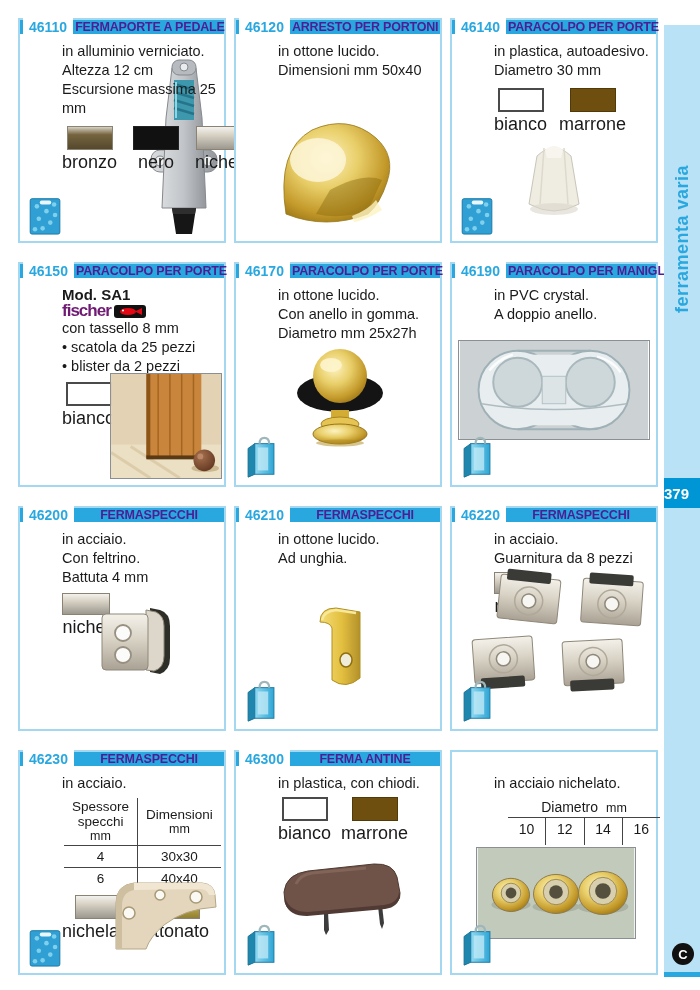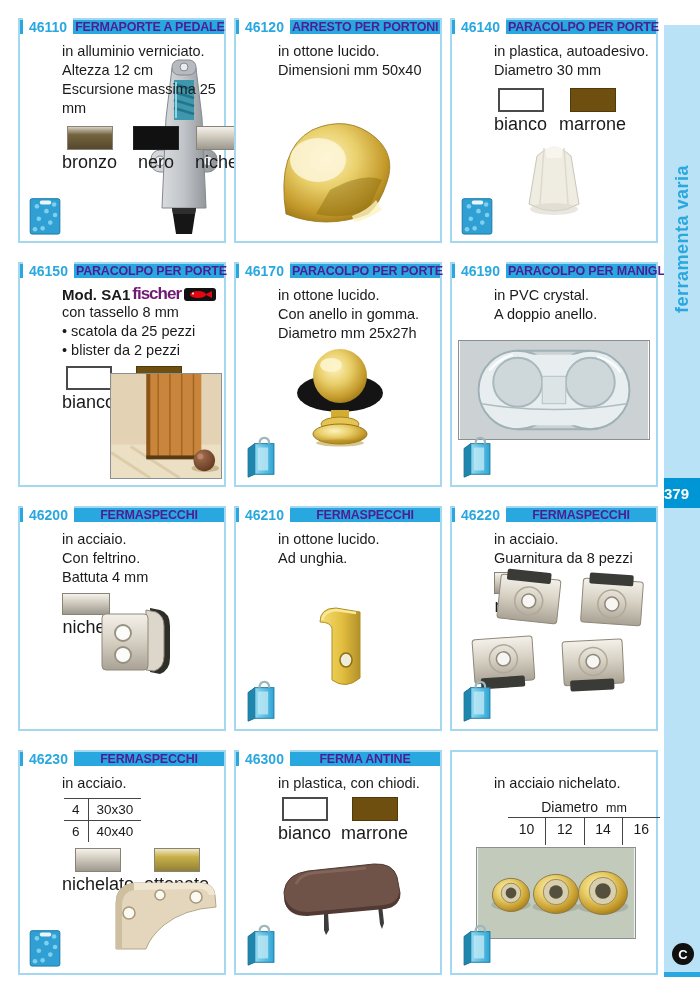--- a/index.html
+++ b/index.html
@@ -23,21 +23,21 @@
     background:#fff; color:#29a8e0; font-weight:bold; font-size:14px;
     padding:1px 6px; margin-left:3px; line-height:16px;
   }
   .title {
     flex:1; text-align:center; color:#4c1d95; font-weight:bold; font-size:12.5px;
     letter-spacing:-0.2px; white-space:nowrap; padding:0 2px;
   }
   .body { position:absolute; top:22px; left:8px; right:4px;margin-left:34px; }
   .line { font-size:14.5px; line-height:19px; }
   .model { font-weight:bold; font-size:15px; }
-  .toprow { display:flex; justify-content:space-between; align-items:flex-start; padding-right:4px; }
+  .toprow { display:flex; justify-content:space-between; align-items:flex-start; padding-right:4px;flex-direction:column; }
   .fischer { display:flex; align-items:center; gap:3px; }
   .fischer .brand { color:#701a75; font-weight:bold; font-size:17px; letter-spacing:-1px; line-height:16px; }
   .fishbox { width:32px; height:13px; background:#111; border-radius:3px; display:flex; align-items:center; justify-content:center; }
 
   .swatches { display:flex; gap:16px; margin-top:8px; }
   .swatch { display:flex; flex-direction:column; align-items:center; }
   .chip { width:46px; height:24px; box-sizing:border-box; display:block; }
   .chip.metal {
     border:1px solid #8a8374;
     background-image:linear-gradient(to bottom, rgba(255,255,255,.7), rgba(255,255,255,0) 35%, rgba(0,0,0,.28));
@@ -426,20 +426,31 @@
 
   <div class="cell">
     <div class="hdr">
       <span class="code">46230</span>
       <span class="title">FERMASPECCHI</span>
     </div>
     <div class="body">
       <div class="line">in acciaio.</div>
       <table class="t10">
         <tbody>
+            <tr>
+          <th>
+            <div>Spessore</div>
+            <div>specchi</div>
+            <div class="unit">mm</div>
+          </th>
+          <th>
+            <div>Dimensioni</div>
+            <div class="unit">mm</div>
+          </th>
+        </tr>
         <tr class="r1">
           <td>4</td>
           <td>30x30</td>
         </tr>
         <tr class="r1">
           <td>6</td>
           <td>40x40</td>
         </tr>
       </tbody>
         </table>

